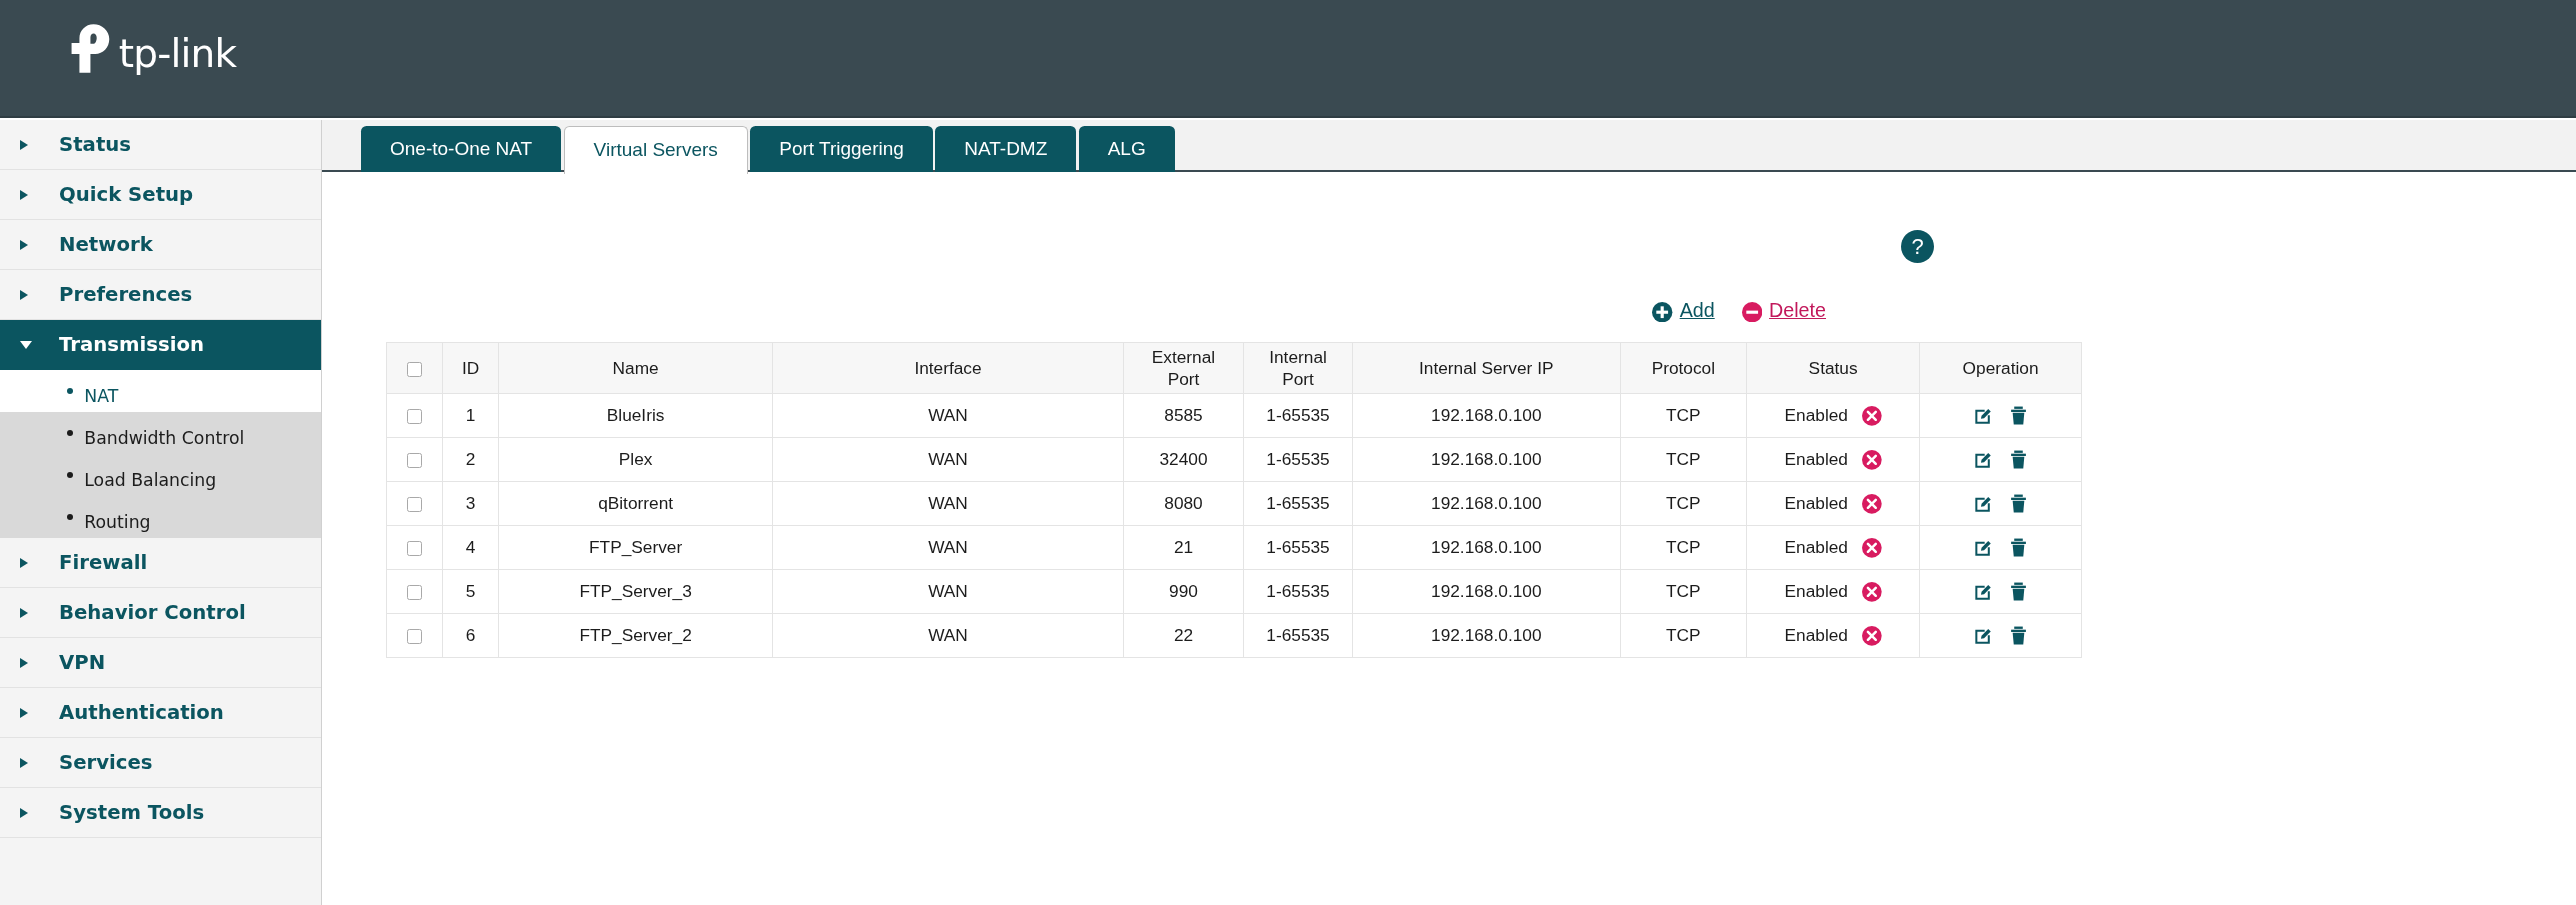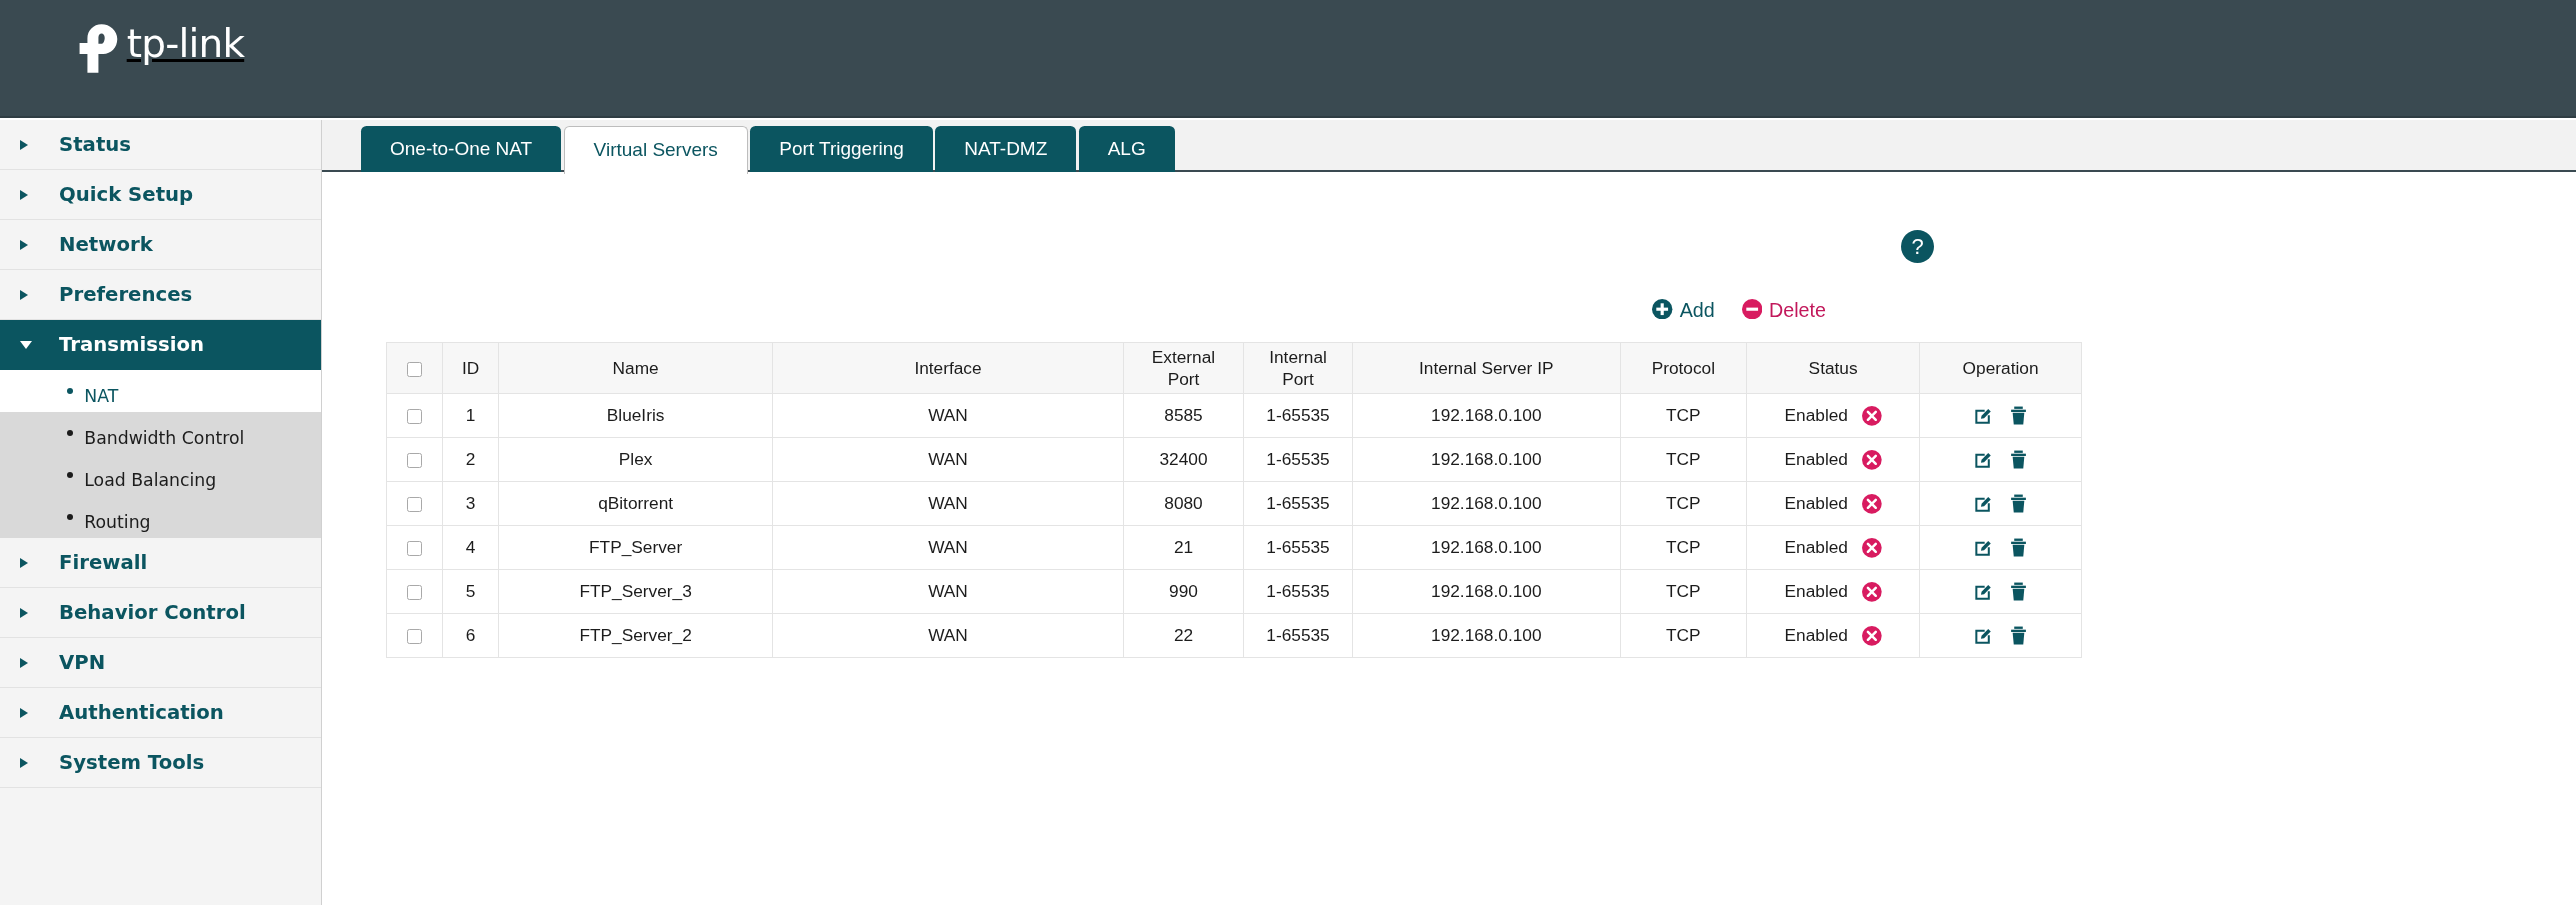--- a/index.html
+++ b/index.html
@@ -15,22 +15,22 @@
   
   .top-header {
     position: absolute;
     top: 0; left: 0;
     width: 2576px; height: 118px;
     background: #3a4a51;
     border-bottom: 2.4px solid #2f3d43;
   }
   .logo-wrap {
     position: absolute;
-    left: 78px; top: 23.6px;
-    display: flex; align-items: flex-start; text-decoration: underline;
+    left: 70px; top: 23.6px;
+    display: flex; align-items: flex-end;
   }
   .logo-mark { width: 44px; height: 49px; display:block; }
   .logo-text {
     color: #ffffff;
     font-size: 39px;
     letter-spacing: -0.8px;
     font-family: "DejaVu Sans", sans-serif;
     margin-left: 4.7px;
     line-height: 1;
   }
@@ -178,25 +178,26 @@
     cursor: pointer;
   }
 
   .actions {
     position: absolute;
     left: 43px; top: 179px;
     width: 1461px;
     display: flex; justify-content: flex-end; align-items: center;
   }
   .action-btn {
-    display: flex; align-items: flex-start;
+    display: flex; align-items: flex-end;
     margin-left: 27px;
     cursor: pointer;
     font-size: 19.7px;
     font-family: "Liberation Sans", sans-serif;
+    text-decoration: underline;
   }
   .action-btn .glyph { width: 20.4px; height: 20.4px; margin-right: 7px; }
   .action-add { color: #0b5560; }
   .action-del { color: #c2185b; }
 
   
   .vs-table {
     position: absolute;
     left: 64px; top: 222px;
     border-collapse: collapse;
@@ -319,20 +320,26 @@
     <div class="nav-group">
       <div class="nav-top">
         <span class="nav-arrow"></span>
         <span class="nav-label">VPN</span>
       </div>
     </div>
     <div class="nav-group">
       <div class="nav-top">
         <span class="nav-arrow"></span>
         <span class="nav-label">Authentication</span>
+      </div>
+    </div>
+    <div class="nav-group">
+      <div class="nav-top">
+        <span class="nav-arrow"></span>
+        <span class="nav-label">Services</span>
       </div>
     </div>
     <div class="nav-group">
       <div class="nav-top">
         <span class="nav-arrow"></span>
         <span class="nav-label">System Tools</span>
       </div>
     </div>
   </div>
 

